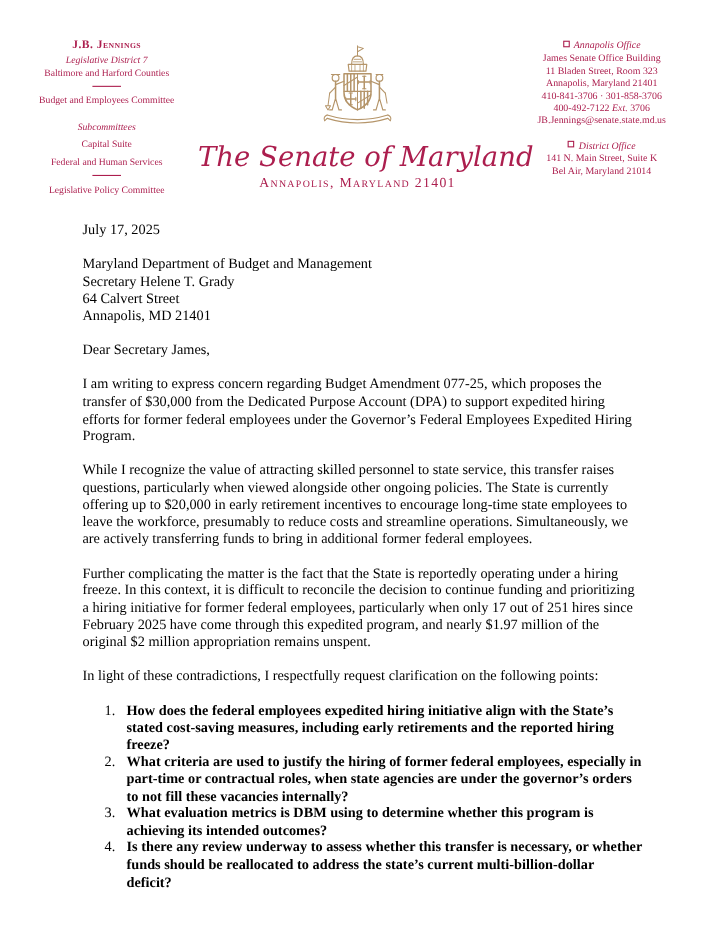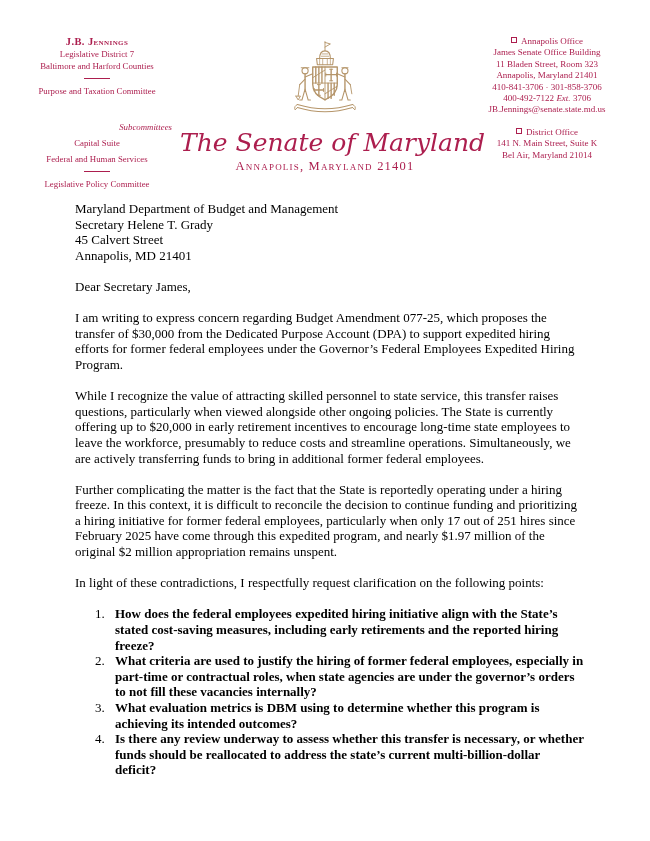--- a/index.html
+++ b/index.html
@@ -22,28 +22,28 @@
     color: #ac1e4e;
     font-size: 8.8px;
     line-height: 12px;
   }
   .lh-left .name {
     font-weight: bold;
     font-variant: small-caps;
     font-size: 10.5px;
     letter-spacing: 0.4px;
   }
-  .lh-left .district { }
+  .lh-left .district { font-style: italic; }
   .lh-divider {
     width: 26px; height: 0;
     border-top: 1px solid #ac1e4e;
     margin: 6px auto 6px auto;
   }
   .lh-left .committee { margin-top: 1px; }
-  .lh-left .subhead { font-style: italic; margin-top: 24px; text-align: right; }
+  .lh-left .subhead { font-style: italic; margin-top: 12px; }
   .lh-left .subitem { margin-top: 4px; }
 
   .lh-center {
     position: absolute;
     left: 180px; top: 32px; width: 290px;
     text-align: center;
     color: #ac1e4e;
   }
   .seal-wrap { height: 98px; }
   .org-name {
@@ -62,21 +62,21 @@
   }
 
   .lh-right {
     position: absolute;
     left: 455px; top: 36px; width: 184px;
     text-align: center;
     color: #ac1e4e;
     font-size: 9px;
     line-height: 11.4px;
   }
-  .office-label { }
+  .office-label { font-style: italic; }
   .cbx {
     display: inline-block;
     width: 6px; height: 6px;
     border: 1px solid #ac1e4e;
     margin-right: 4px;
     position: relative;
     top: -1px;
   }
   .lh-right .gap { height: 11px; }
   .it { font-style: italic; }
@@ -99,21 +99,21 @@
 </head>
 <body>
 
 <div class="page">
 
   <div class="lh-left">
     <div class="name">J.B. Jennings</div>
     <div class="district">Legislative District 7</div>
     <div>Baltimore and Harford Counties</div>
     <div class="lh-divider"></div>
-    <div class="committee">Purpose and Taxation Committee</div>
+    <div class="committee">Budget and Employees Committee</div>
     <div class="subhead">Subcommittees</div>
     <div class="subitem">Capital Suite</div>
     <div class="subitem">Federal and Human Services</div>
     <div class="lh-divider"></div>
     <div class="committee">Legislative Policy Committee</div>
   </div>
 
   <div class="lh-center">
     <div class="seal-wrap">
       <svg width="92" height="96" viewBox="0 0 120 104" fill="none" stroke="#b5956a" stroke-width="1.6" stroke-linecap="round" stroke-linejoin="round">
@@ -172,24 +172,25 @@
     <div>410-841-3706 · 301-858-3706</div>
     <div><span>400-492-7122</span> <span class="it">Ext.</span> <span>3706</span></div>
     <div>JB.Jennings@senate.state.md.us</div>
     <div class="gap"></div>
     <div><span class="cbx"></span><span class="office-label">District Office</span></div>
     <div>141 N. Main Street, Suite K</div>
     <div>Bel Air, Maryland 21014</div>
   </div>
 
   <div class="body-text">
+    <div class="blk">July 17, 2025</div>
     <div class="blk">
       <div>Maryland Department of Budget and Management</div>
       <div>Secretary Helene T. Grady</div>
-      <div>45 Calvert Street</div>
+      <div>64 Calvert Street</div>
       <div>Annapolis, MD 21401</div>
     </div>
     <div class="blk">Dear Secretary James,</div>
     <p class="blk">I am writing to express concern regarding Budget Amendment 077-25, which proposes the transfer of $30,000 from the Dedicated Purpose Account (DPA) to support expedited hiring efforts for former federal employees under the Governor’s Federal Employees Expedited Hiring Program.</p>
     <p class="blk">While I recognize the value of attracting skilled personnel to state service, this transfer raises questions, particularly when viewed alongside other ongoing policies. The State is currently offering up to $20,000 in early retirement incentives to encourage long-time state employees to leave the workforce, presumably to reduce costs and streamline operations. Simultaneously, we are actively transferring funds to bring in additional former federal employees.</p>
     <p class="blk">Further complicating the matter is the fact that the State is reportedly operating under a hiring freeze. In this context, it is difficult to reconcile the decision to continue funding and prioritizing a hiring initiative for former federal employees, particularly when only 17 out of 251 hires since February 2025 have come through this expedited program, and nearly $1.97 million of the original $2 million appropriation remains unspent.</p>
     <p class="blk">In light of these contradictions, I respectfully request clarification on the following points:</p>
     <div class="points">
       <div class="point">
         <span class="point-num">1.</span>

